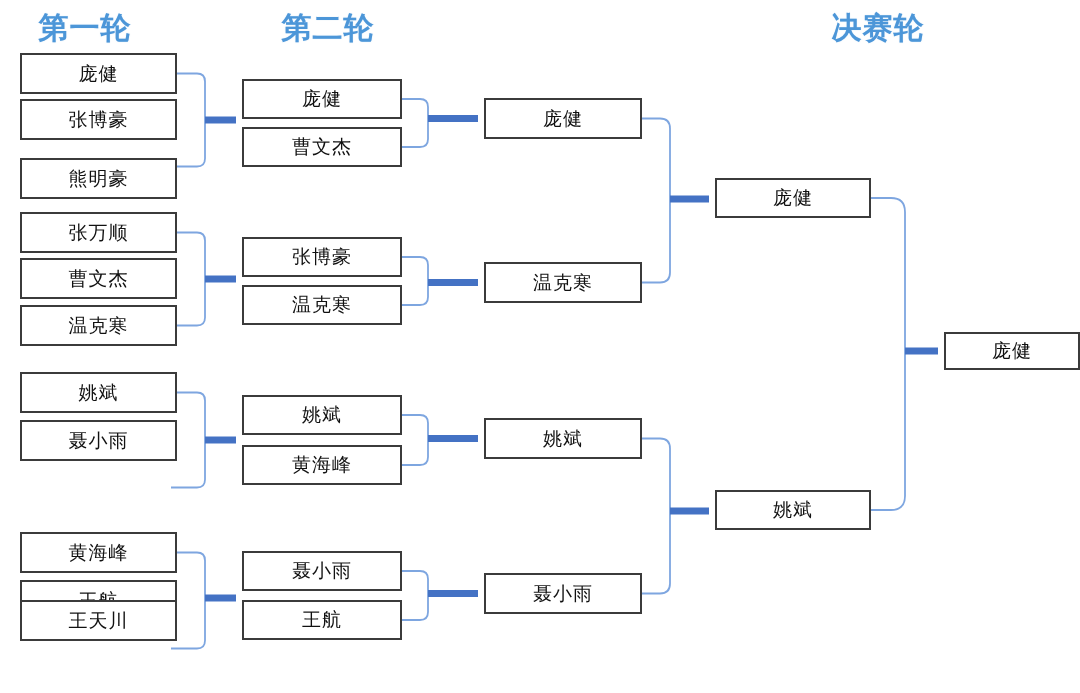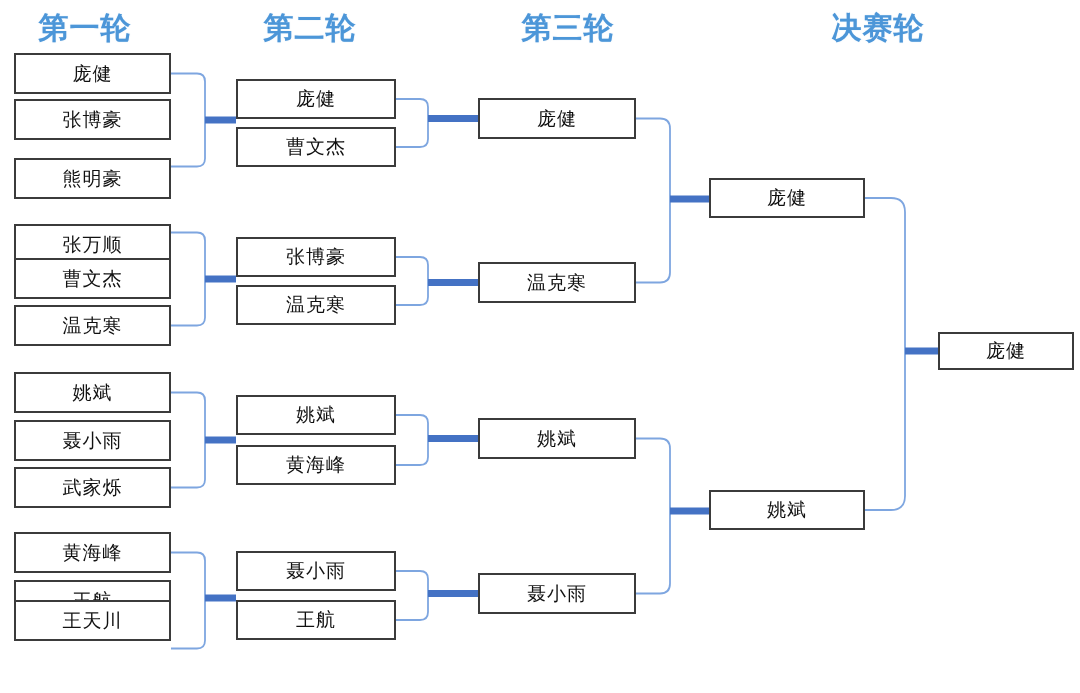--- a/index.html
+++ b/index.html
@@ -52,20 +52,21 @@
     border:2px solid var(--border);
     background:#ffffff;
     display:flex;
     align-items:center;
     justify-content:center;
     font-family:Liberation Serif, serif;
     font-size:19px;
     color:var(--boxtext);
     letter-spacing:1px;
     white-space:nowrap;
+    margin-left:6px;
   }
   .c1{left:14px;width:157px;height:41px;}
   .c2{left:236px;width:160px;height:40px;}
   .c3{left:478px;width:158px;height:41px;}
   .c4{left:709px;width:156px;height:40px;}
   .c5{left:938px;width:136px;height:38px;}
 </style>
 </head>
 <body>
 
@@ -95,35 +96,33 @@
     <path class="thick" d="M428 118.5 H478"></path>
     <path class="thick" d="M428 282.5 H478"></path>
     <path class="thick" d="M428 438.5 H478"></path>
     <path class="thick" d="M428 593.5 H478"></path>
     <path class="thick" d="M670 199 H709"></path>
     <path class="thick" d="M670 511 H709"></path>
     <path class="thick" d="M905 351 H938"></path>
   </svg>
 
   <div class="hdr" style="left:-5px">第一轮</div>
-  <div class="hdr" style="left:220px">第二轮</div>
-  <div class="hdr" style="left:478px">第三轮</div>
+  <div class="hdr" style="left:238px">第二轮</div>
   <div class="hdr" style="left:788px">决赛轮</div>
 
   <div class="box c1" style="top:53px">庞健</div>
   <div class="box c1" style="top:99px">张博豪</div>
   <div class="box c1" style="top:158px">熊明豪</div>
 
-  <div class="box c1" style="top:224px">张万顺</div>
+  <div class="box c1" style="top:212px">张万顺</div>
   <div class="box c1" style="top:258px">曹文杰</div>
   <div class="box c1" style="top:305px">温克寒</div>
 
   <div class="box c1" style="top:372px">姚斌</div>
   <div class="box c1" style="top:420px">聂小雨</div>
-  <div class="box c1" style="top:467px">武家烁</div>
 
   <div class="box c1" style="top:532px">黄海峰</div>
   <div class="box c1" style="top:580px">王航</div>
   <div class="box c1" style="top:600px">王天川</div>
 
   <div class="box c2" style="top:79px">庞健</div>
   <div class="box c2" style="top:127px">曹文杰</div>
 
   <div class="box c2" style="top:237px">张博豪</div>
   <div class="box c2" style="top:285px">温克寒</div>

